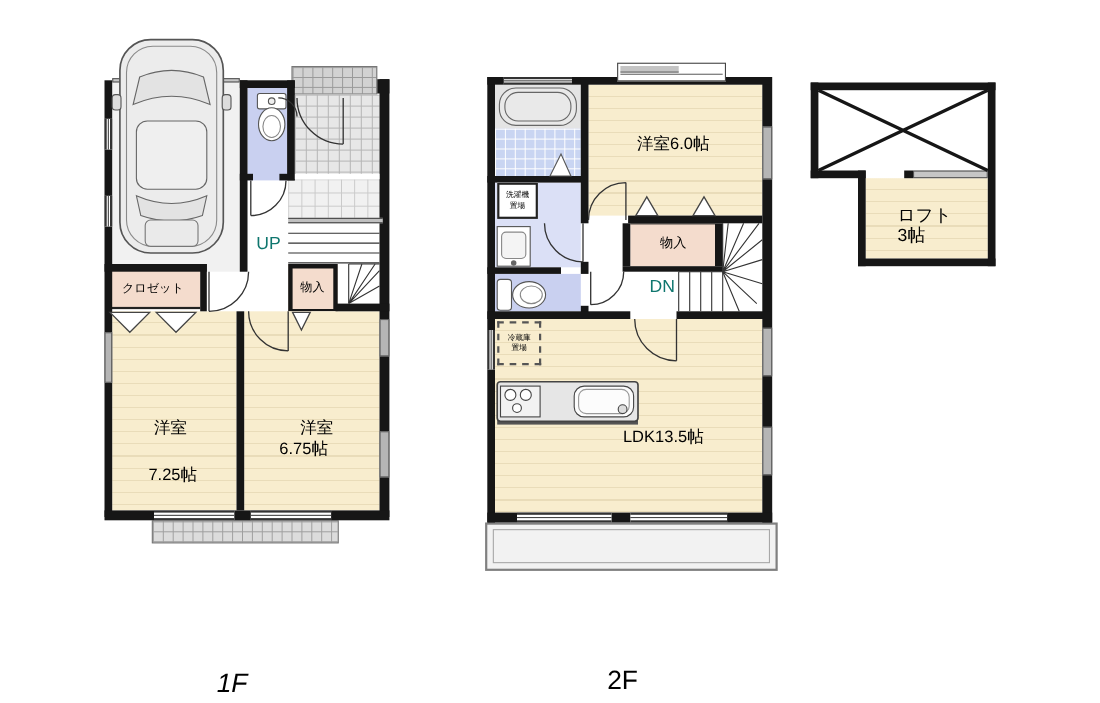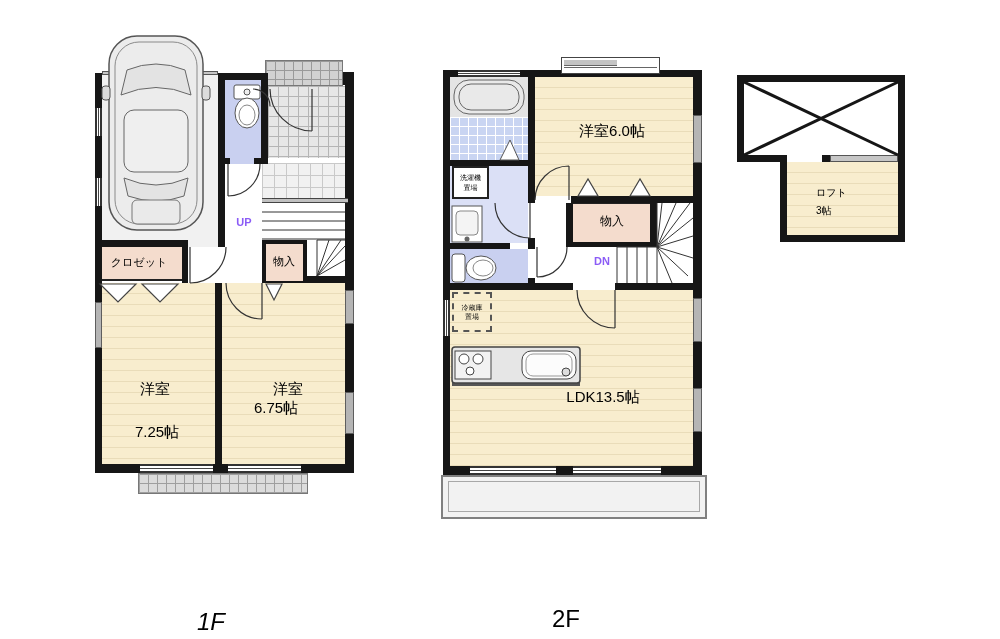--- a/index.html
+++ b/index.html
@@ -27,22 +27,22 @@
   .wnh{position:absolute;background:#fff;border-top:2px solid #333;border-bottom:2px solid #333;box-sizing:border-box;
        background-image:linear-gradient(#444,#444);background-size:100% 1px;background-position:center;background-repeat:no-repeat;z-index:3;}
   .wnv{position:absolute;background:#fff;border-left:2px solid #333;border-right:2px solid #333;box-sizing:border-box;
        background-image:linear-gradient(#444,#444);background-size:1px 100%;background-position:center;background-repeat:no-repeat;z-index:3;}
   .wng{position:absolute;background:#B5B5B5;border:1px solid #5E5E5E;box-sizing:border-box;z-index:3;}
   .graybar{position:absolute;background:#C6C6C6;border:1px solid #555;box-sizing:border-box;z-index:3;}
   .step{position:absolute;background:#C0C0C0;border-top:1px solid #444;border-bottom:1px solid #444;box-sizing:border-box;z-index:3;}
   .whitegap{position:absolute;background:#fff;z-index:3;}
   
   .lb{position:absolute;transform:translate(-50%,-50%);font-size:15px;color:#000;white-space:nowrap;z-index:5;}
-  .fs11{font-size:11px;} .fs12{font-size:12px;} .fs13{font-size:11px;color:#8b5cf6;font-weight:bold;} .fs24{font-size:24px;}
-  .lbleft{position:absolute;font-size:10px;color:#000;white-space:nowrap;z-index:5;}
+  .fs11{font-size:11px;} .fs12{font-size:12px;} .fs13{font-size:16px;color:#0f766e;} .fs24{font-size:24px;}
+  .lbleft{position:absolute;font-size:16px;color:#000;white-space:nowrap;z-index:5;}
   .tinybox{position:absolute;box-sizing:border-box;border:2px solid #222;background:#fff;
            font-size:7px;line-height:1.35;text-align:center;display:flex;flex-direction:column;justify-content:center;z-index:4;color:#000;}
   .dashedbox{border:2px dashed #555;background:transparent;}
   .bay{position:absolute;background:#fff;border:1.5px solid #444;box-sizing:border-box;z-index:3;}
   .bay .baybar{position:absolute;left:2px;top:2px;width:55%;height:5px;background:#C4C4C4;border-bottom:1px solid #666;}
   .bay .bayline{position:absolute;left:2px;right:2px;top:9px;height:1px;background:#666;}
   svg.overlay{position:absolute;left:0;top:0;z-index:4;pointer-events:none;}
 </style>
 </head>
 <body>

